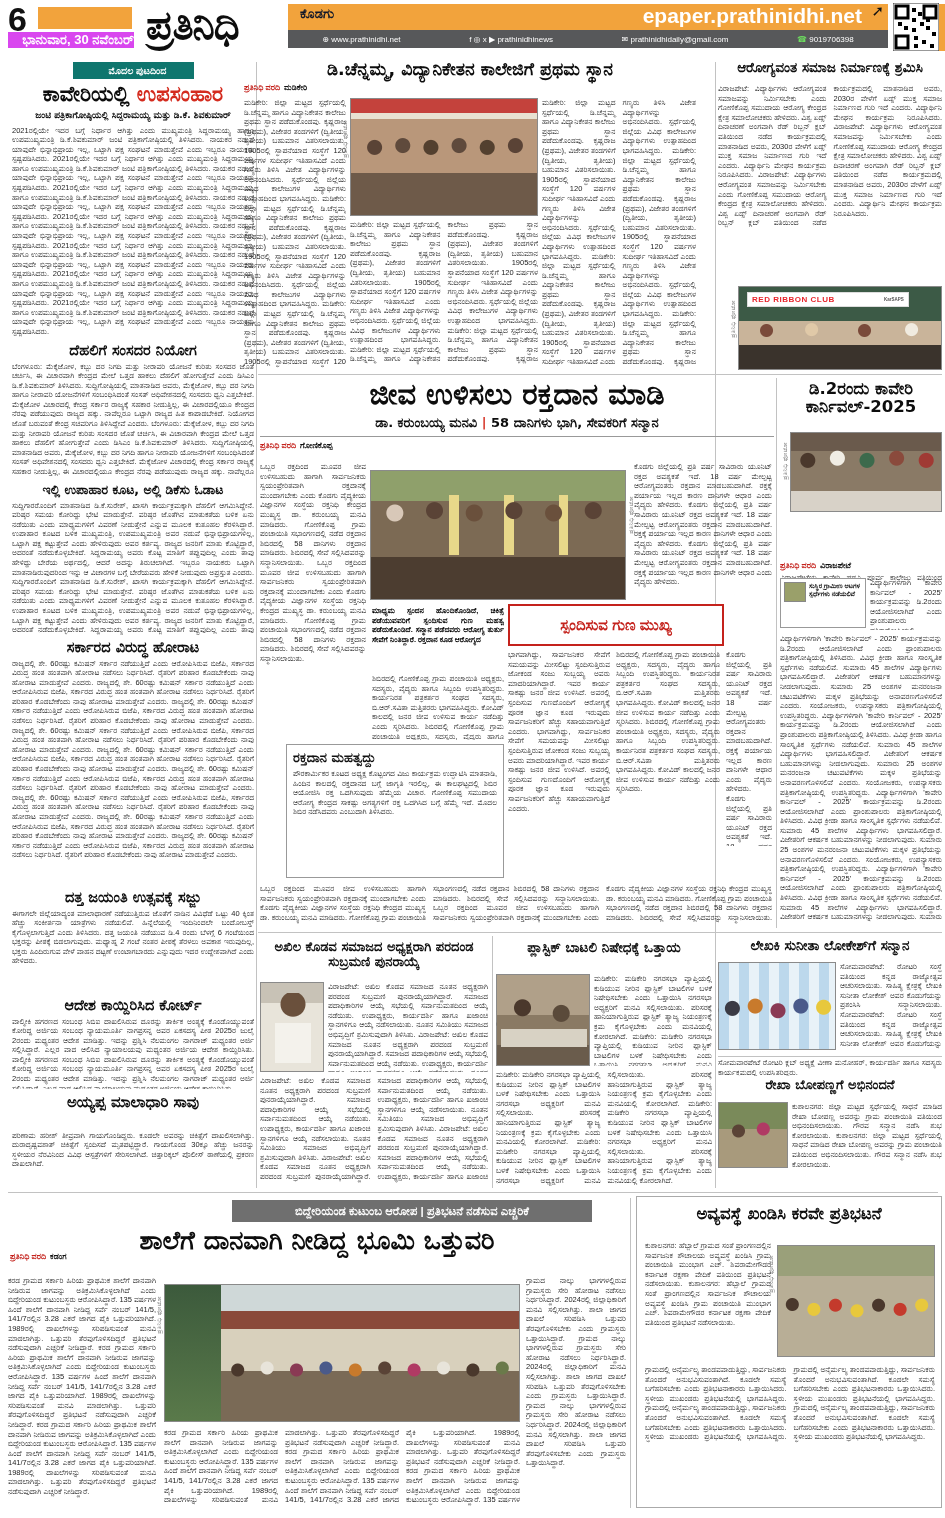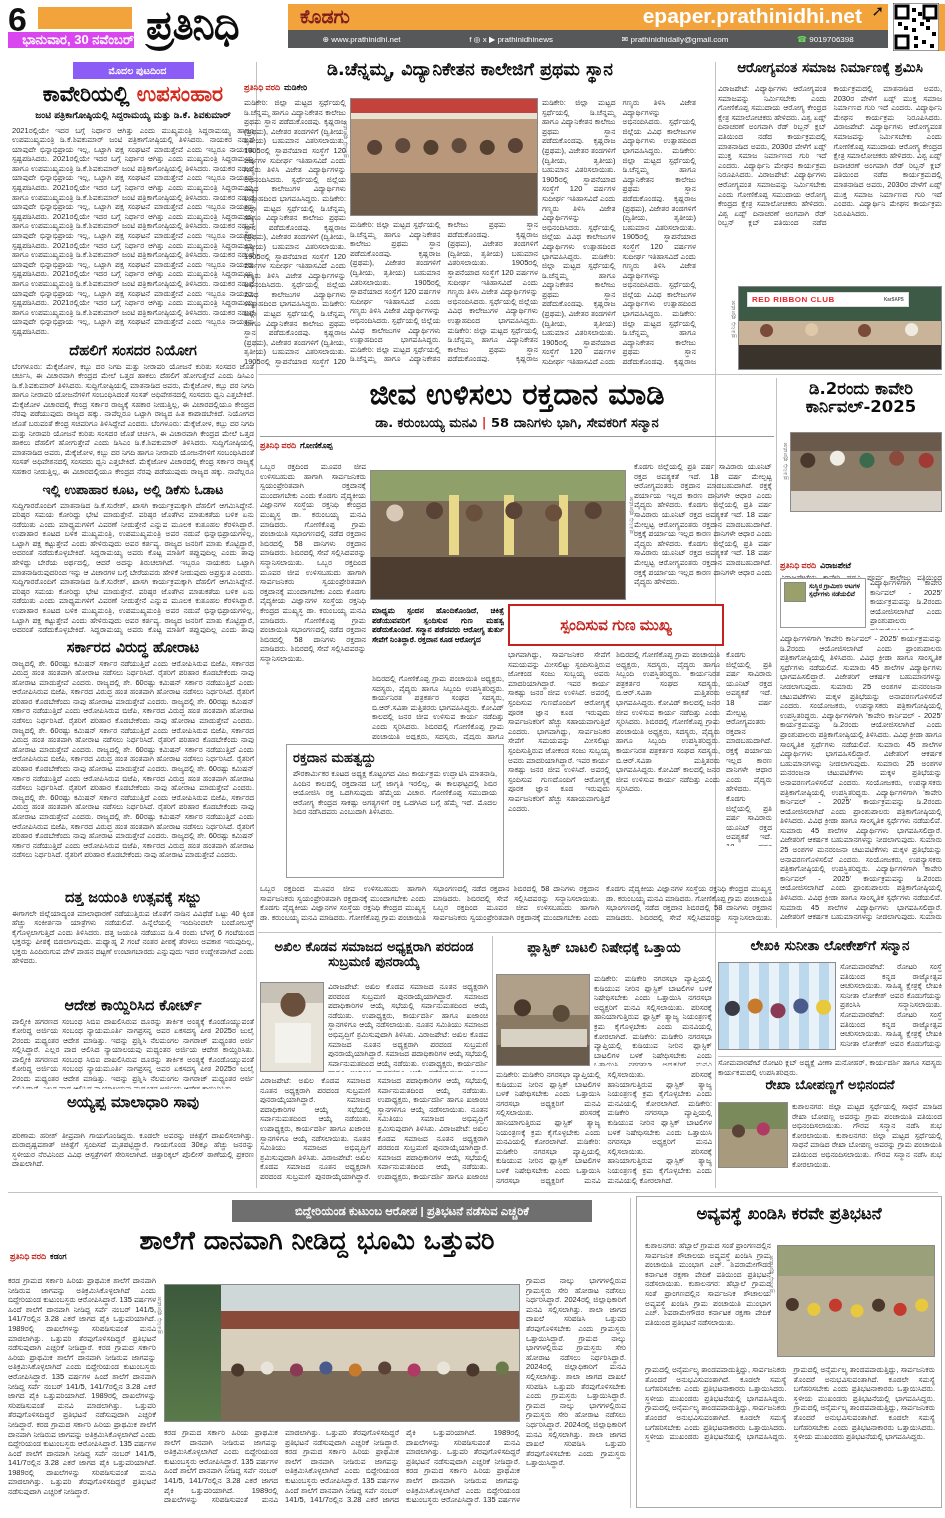--- a/index.html
+++ b/index.html
@@ -9,21 +9,21 @@
   .bt{font-size:7.5px;line-height:9.6px;text-align:justify;color:#1c1c1c;overflow:hidden;}
   .bt.bold{font-weight:bold;color:#000;}
   .subhead{font-weight:bold;text-align:center;color:#0d0d0d;font-family:"DejaVu Sans",sans-serif;}
   .headline{font-weight:bold;color:#0d0d0d;text-align:center;font-family:"DejaVu Sans",sans-serif;line-height:1.12;}
   .byline{font-size:8px;font-weight:bold;color:#111;}
   .byline .red{color:#c4221c;margin-right:4px;}
   .rule-v{position:absolute;width:1px;background:#c2c2c2;}
   .rule-h{position:absolute;height:1px;background:#c2c2c2;}
   .photo{position:absolute;border:1px solid #8a8a8a;box-sizing:border-box;overflow:hidden;}
   .credit{position:absolute;font-size:6px;color:#666;writing-mode:vertical-rl;transform:rotate(180deg);letter-spacing:.5px;white-space:nowrap;}
-  .tag{background:#8b5cf6;color:#fff;font-size:9.5px;font-weight:bold;text-align:center;line-height:17px;padding-left:9px;}
+  .tag{background:#0f766e;color:#fff;font-size:9.5px;font-weight:bold;text-align:center;line-height:17px;padding-left:9px;}
   .kicker{background:#6f6f6f;color:#fff;font-weight:bold;font-size:11.5px;text-align:center;line-height:22px;}
   .quotebox{border:2px solid #c4221c;background:#fff;display:flex;align-items:center;justify-content:center;}
   .quotebox span{color:#c4221c;font-weight:bold;font-size:15px;}
   .notebox{border:1px solid #999;background:#fff;box-sizing:border-box;padding:5px 6px;}
   .hdr-orange{background:#f2a33c;}
   .hdr-dark{background:#57585a;color:#fff;}
   .cols2{column-count:2;column-gap:7px;}
   .cols3{column-count:3;column-gap:7px;}
   .banner-red{position:absolute;left:4%;top:5px;width:80%;height:15px;background:#fff;border:1px solid #ddd;
               display:flex;align-items:center;justify-content:space-between;padding:4px 4px;box-sizing:border-box;}
@@ -34,21 +34,21 @@
 <body>
 
 <div id="paper">
 
   <div class="abs" style="left:0;top:0;width:945px;height:56px;background:#fff;">
     <div class="abs" style="left:8px;top:0;font-size:34px;font-weight:bold;color:#111;">6</div>
     <div class="abs hdr-orange" style="left:38px;top:7px;width:94px;height:22px;"></div>
     <div class="abs" style="left:8px;top:32px;width:126px;height:16px;background:#d946ef;color:#fff;font-size:13px;font-weight:bold;text-align:right;line-height:16px;">ಭಾನುವಾರ, 30 ನವೆಂಬರ್ 2025</div>
     <div class="abs" style="left:146px;top:2px;font-size:40px;font-weight:bold;color:#0d0d0d;font-family:'DejaVu Sans',sans-serif;letter-spacing:-1px;">ಪ್ರತಿನಿಧಿ</div>
     <div class="abs hdr-orange" style="left:288px;top:4px;width:600px;height:26px;">
-      <span style="position:absolute;left:12px;top:2px;font-size:19px;font-weight:bold;color:#7f1d1d;">ಕೊಡಗು</span>
+      <span style="position:absolute;left:12px;top:2px;font-size:13px;font-weight:bold;color:#0f172a;">ಕೊಡಗು</span>
       <span style="position:absolute;right:26px;top:0;font-size:21px;font-weight:bold;color:#fff;">epaper.prathinidhi.net</span>
       <span style="position:absolute;right:4px;top:-2px;font-size:15px;color:#111;">➚</span>
     </div>
     <div class="abs hdr-dark" style="left:288px;top:30px;width:600px;height:18px;display:flex;align-items:center;justify-content:space-around;font-size:8px;">
       <span><span>⊕ </span><span>www.prathinidhi.net</span></span>
       <span><span>f </span><span>◎ </span><span>x </span><span>▶ </span><span>prathinidhinews</span></span>
       <span><span>✉ </span><span>prathinidhidaily@gmail.com</span></span>
       <span><span style="color:#6ddc5f;">☎ </span><span>9019706398</span></span>
     </div>
     <div class="abs" style="left:893px;top:3px;width:46px;height:48px;">

